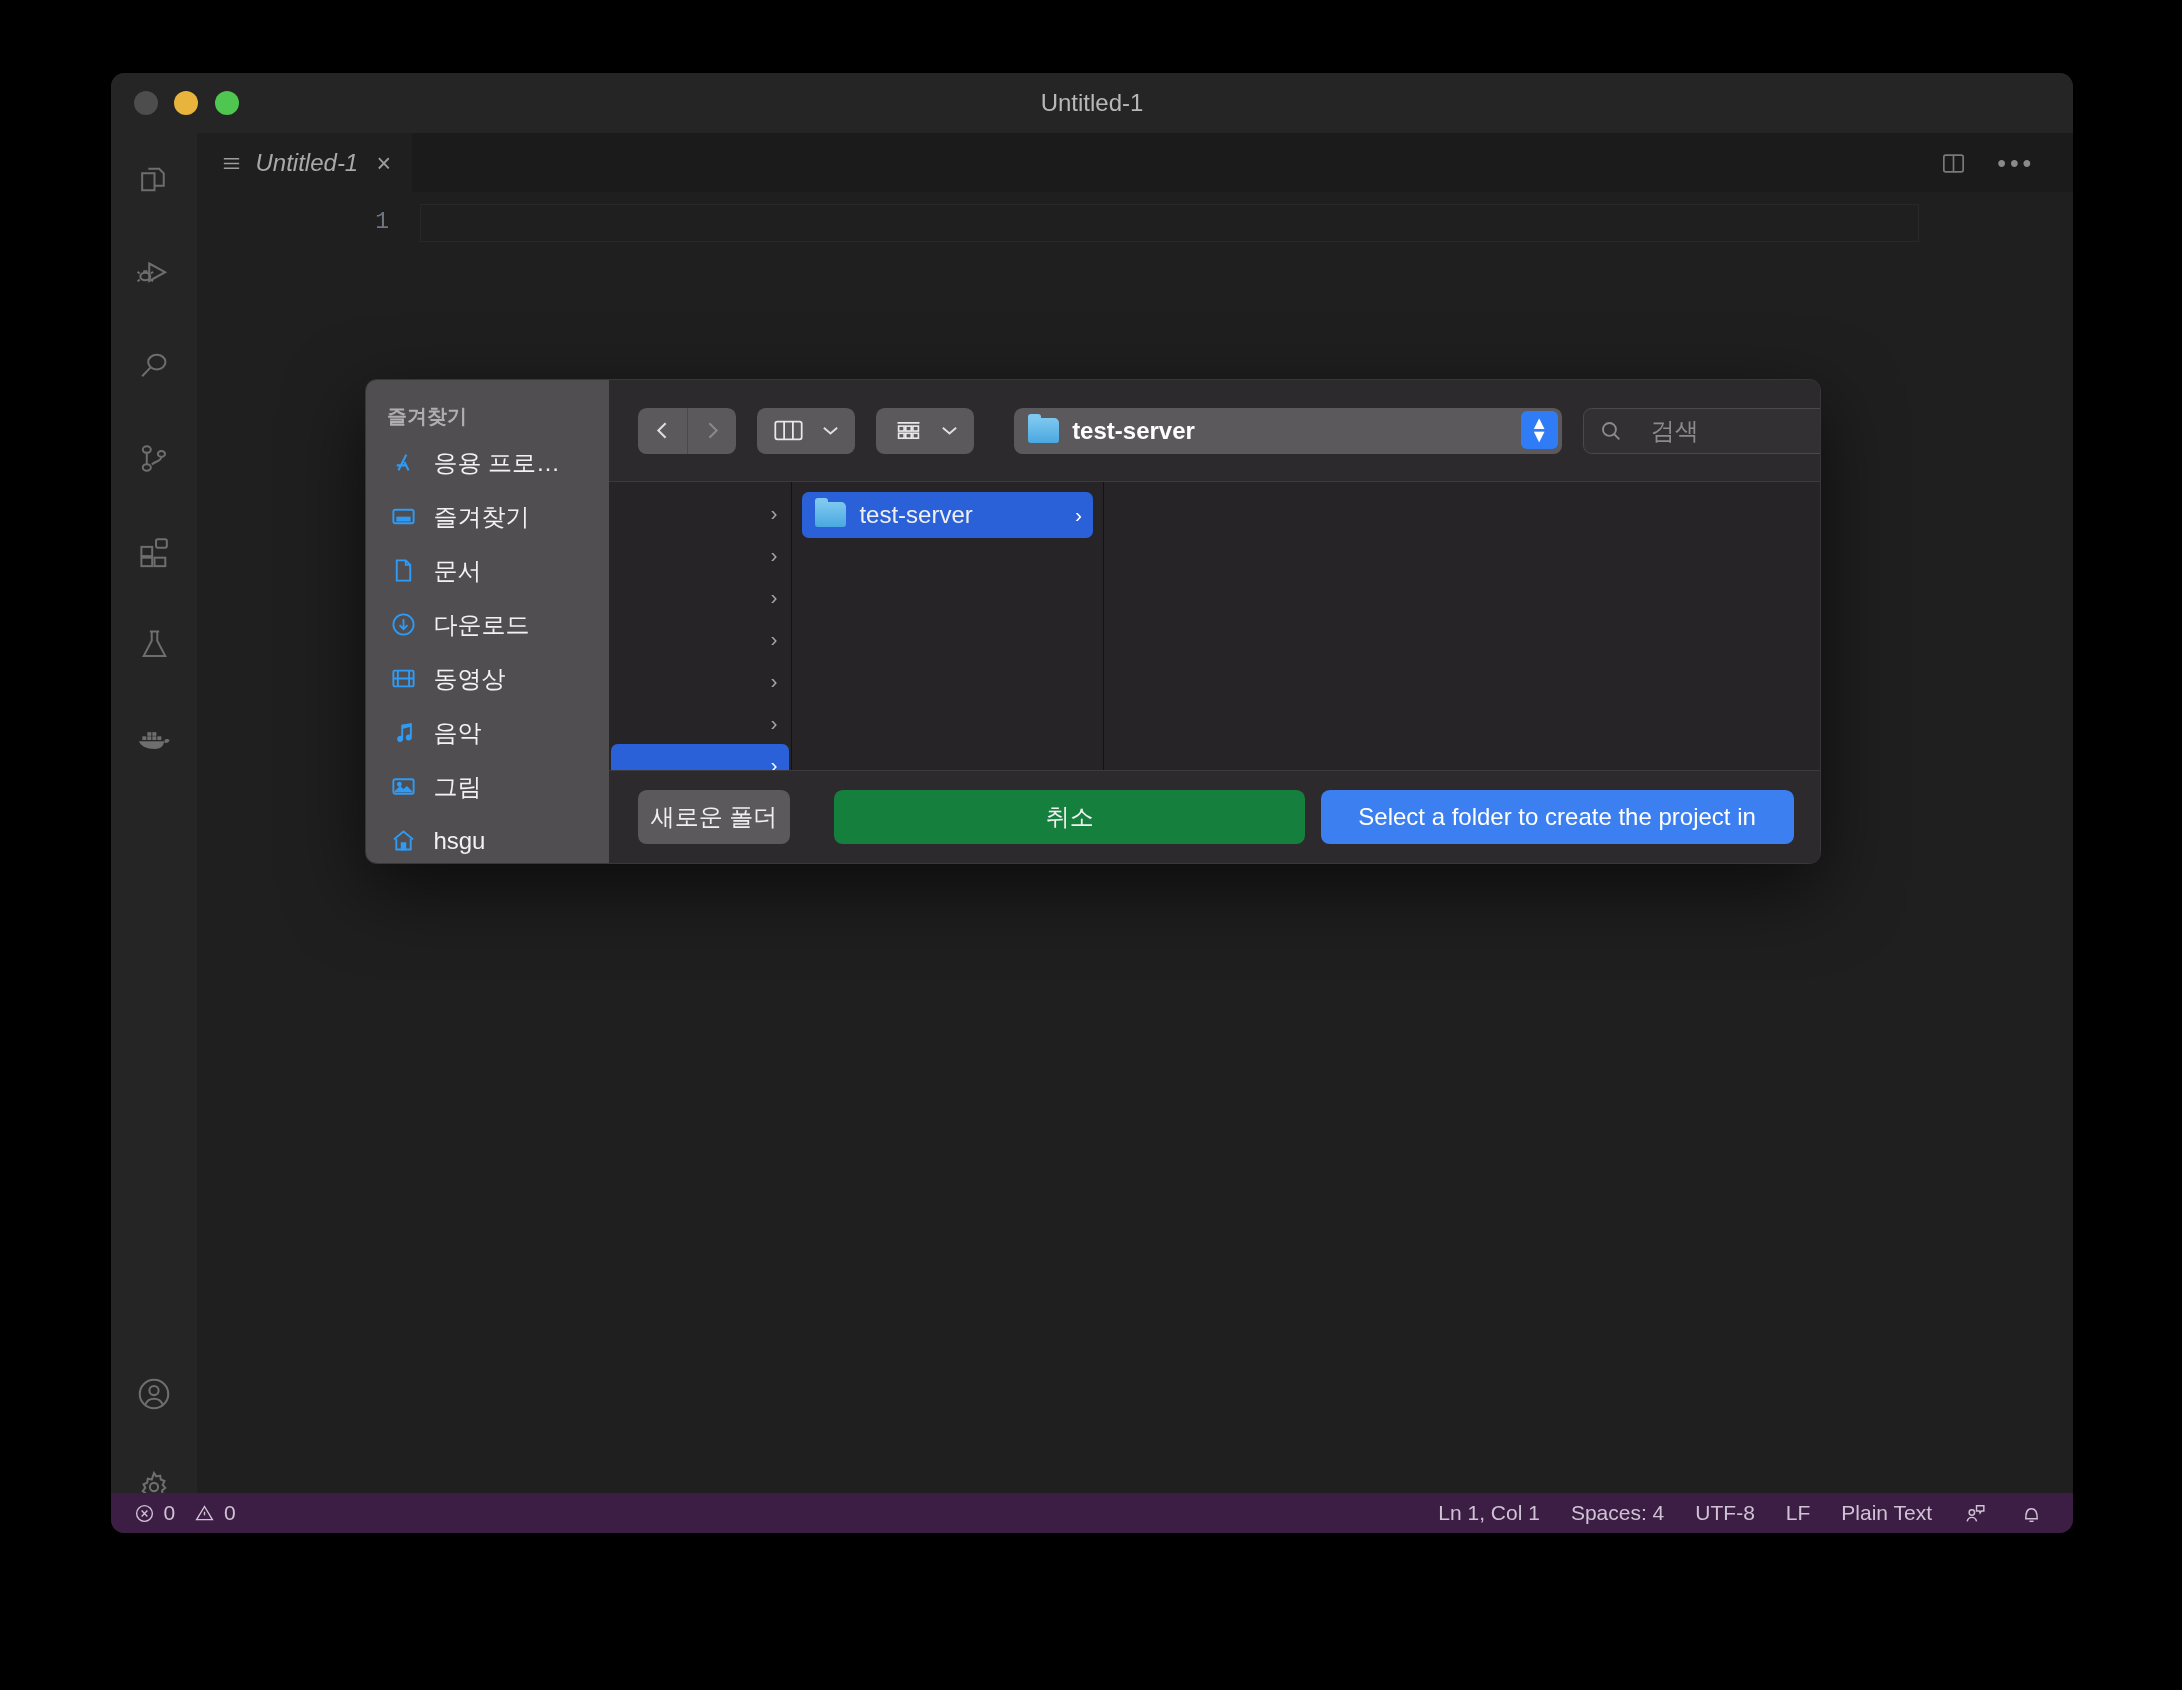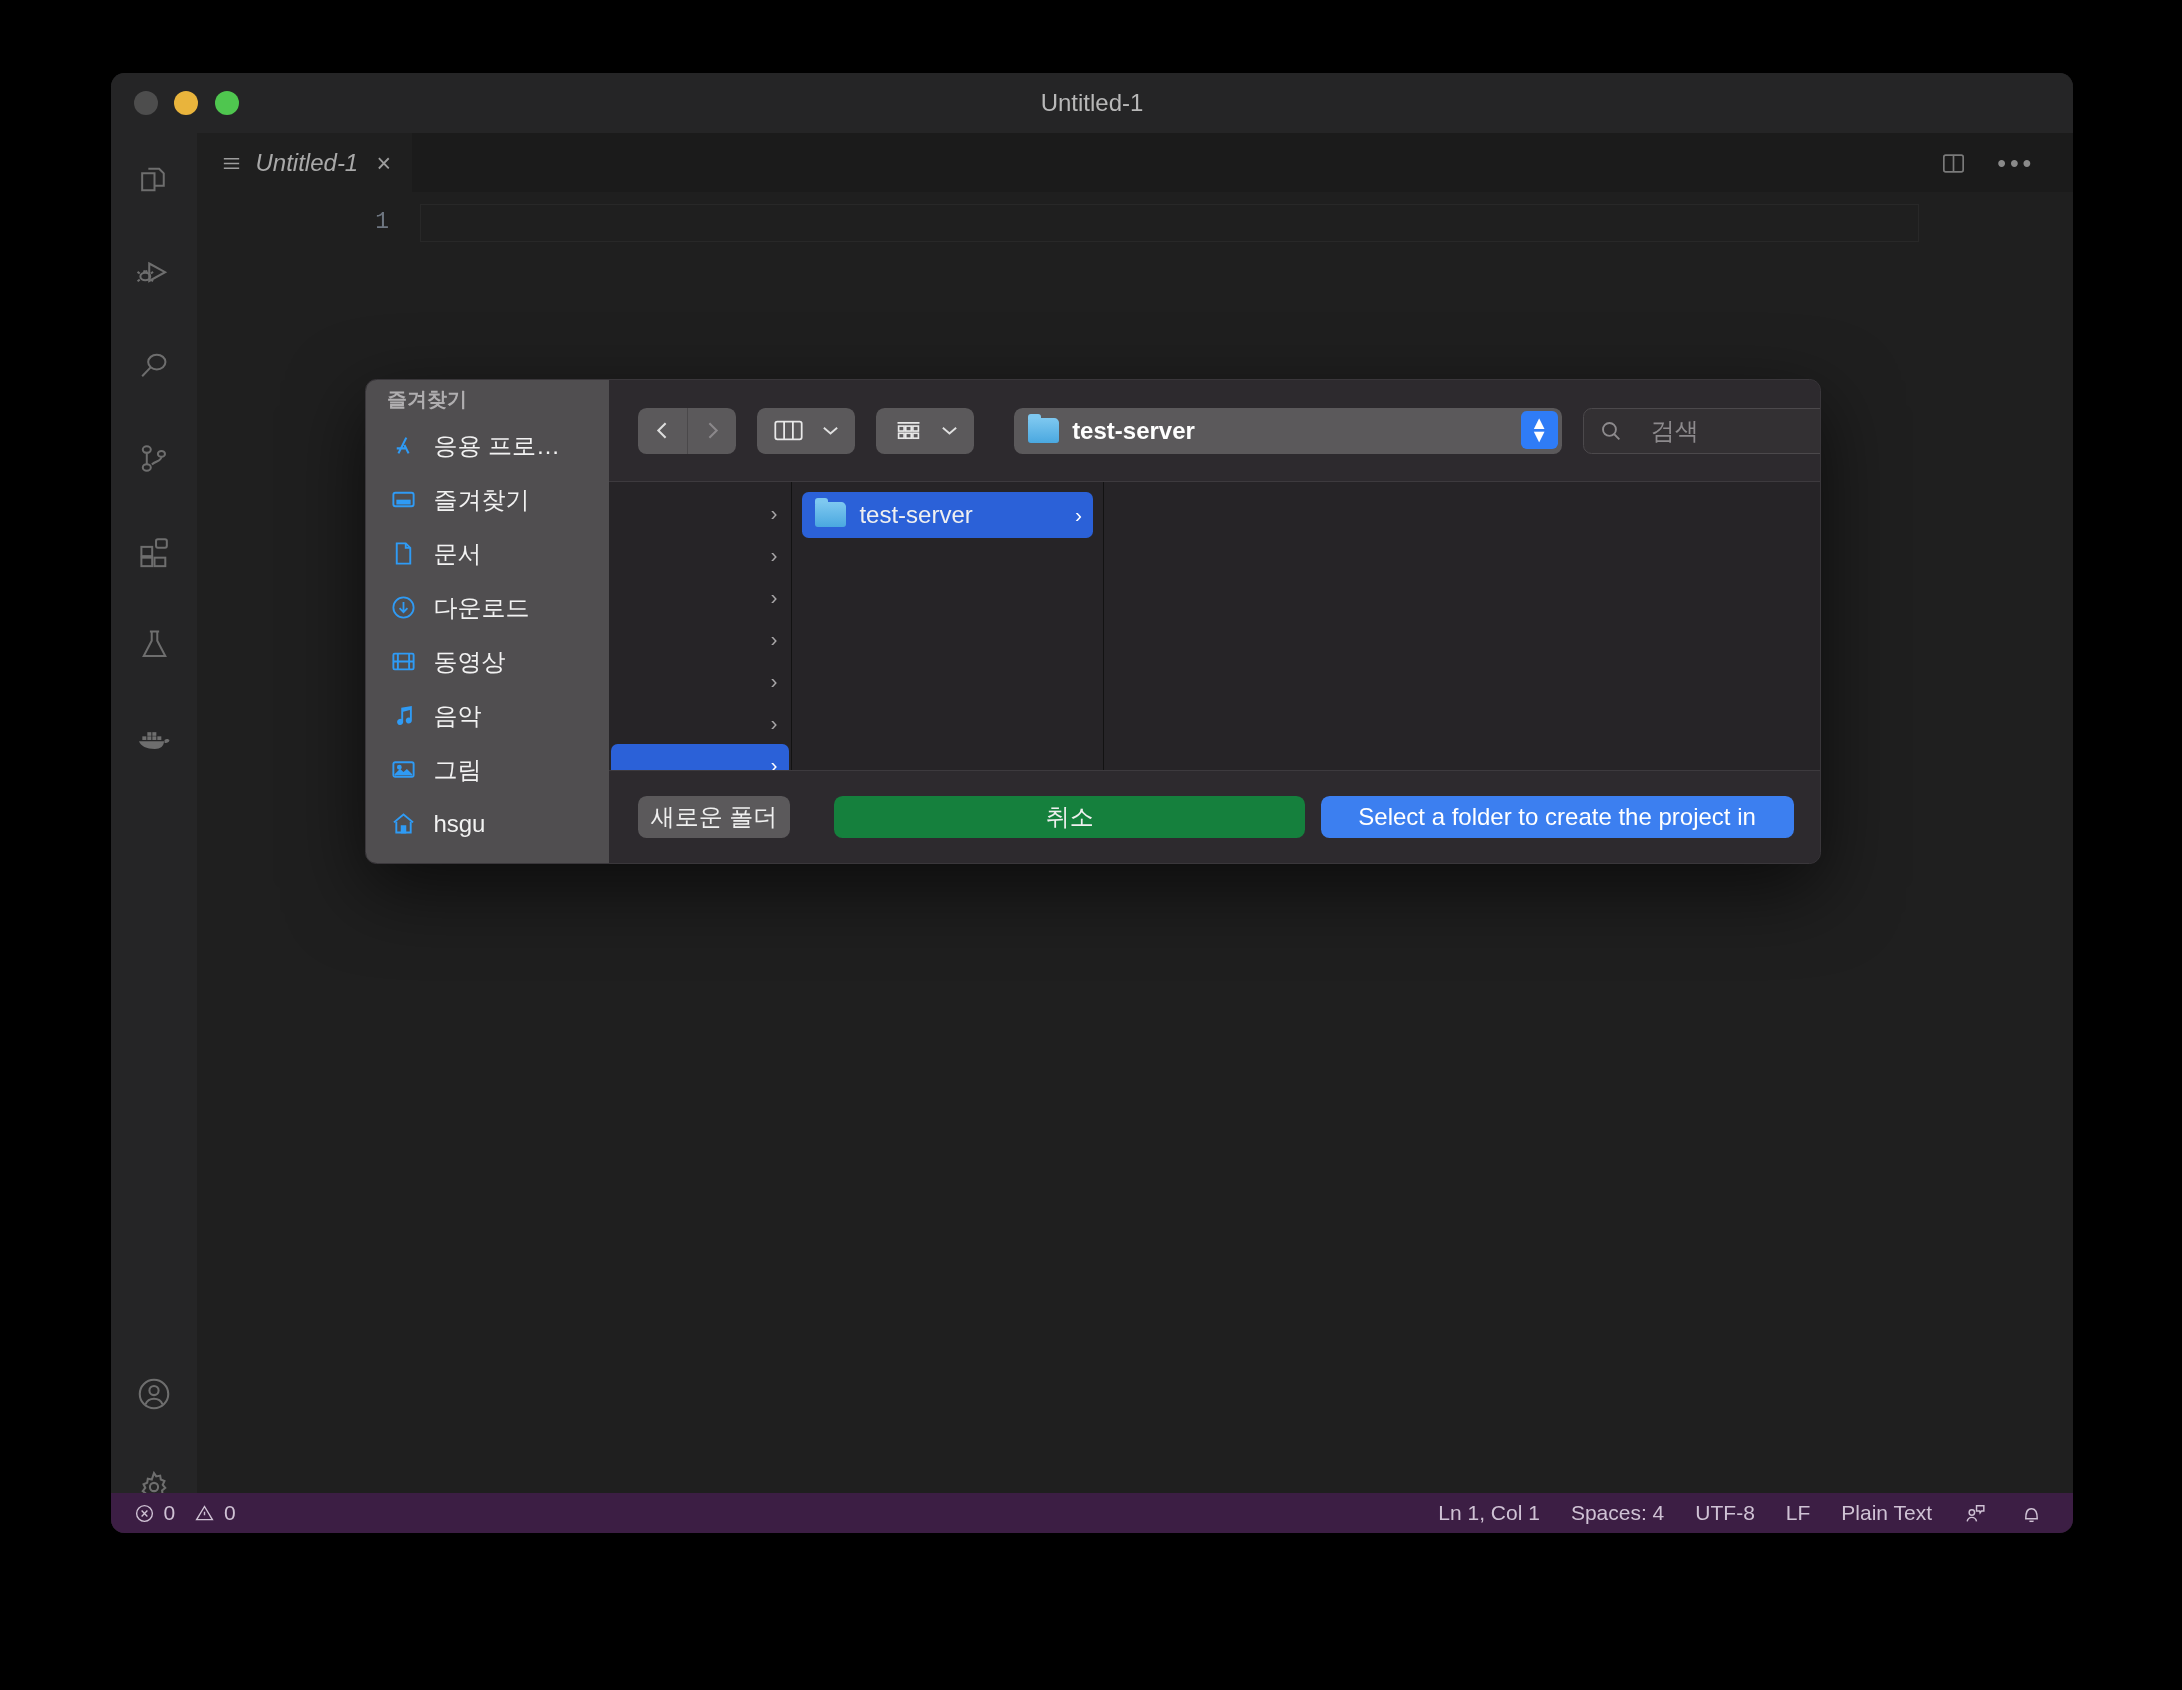--- a/index.html
+++ b/index.html
@@ -122,21 +122,21 @@
     border-radius: 11.5px;
     box-shadow: 0 25px 77px rgba(0,0,0,0.62);
     overflow: hidden;
     display: flex;
     border: 1px solid #3a373b;
   }
   
   .fd-sidebar {
     width: 243px; flex: 0 0 243px;
     background: #504e50;
-    padding-top: 6px;
+    padding-top: 23px;
     overflow: hidden;
   }
   .fd-group-title {
     color: #b0aeb0; font-size: 20px; font-weight: bold;
     padding: 0 0 5.8px 21px;
   }
   .fd-item {
     height: 54px;
     display: flex; align-items: center; gap: 15.4px;
     margin: 0 13.4px; padding-left: 9.6px;
@@ -240,21 +240,21 @@
   .fd-row.sel .rchev { color: #ffffff; }
   .fd-col.c2 .fd-row { margin: 0 9.6px; height: 46px; }
 
   .fd-footer {
     height: 92px; flex: 0 0 92px;
     display: flex; align-items: center;
     padding: 0 29px;
     gap: 15.4px;
   }
   .btn {
-    height: 42px;
+    height: 54px;
     border-radius: 8.6px;
     display: flex; align-items: center; justify-content: center;
     font-size: 24px;
     padding: 0 19px;
     white-space: nowrap;
   }
   .btn.gray   { background: #5b595b; color: #efefef; }
   .btn.cancel { background: #15803d; color: #efefef; width: 471px; }
   .btn.primary{ background: #3c7ff0; color: #ffffff; width: 473px; }
   .btn.newfolder { width: 152px; }

